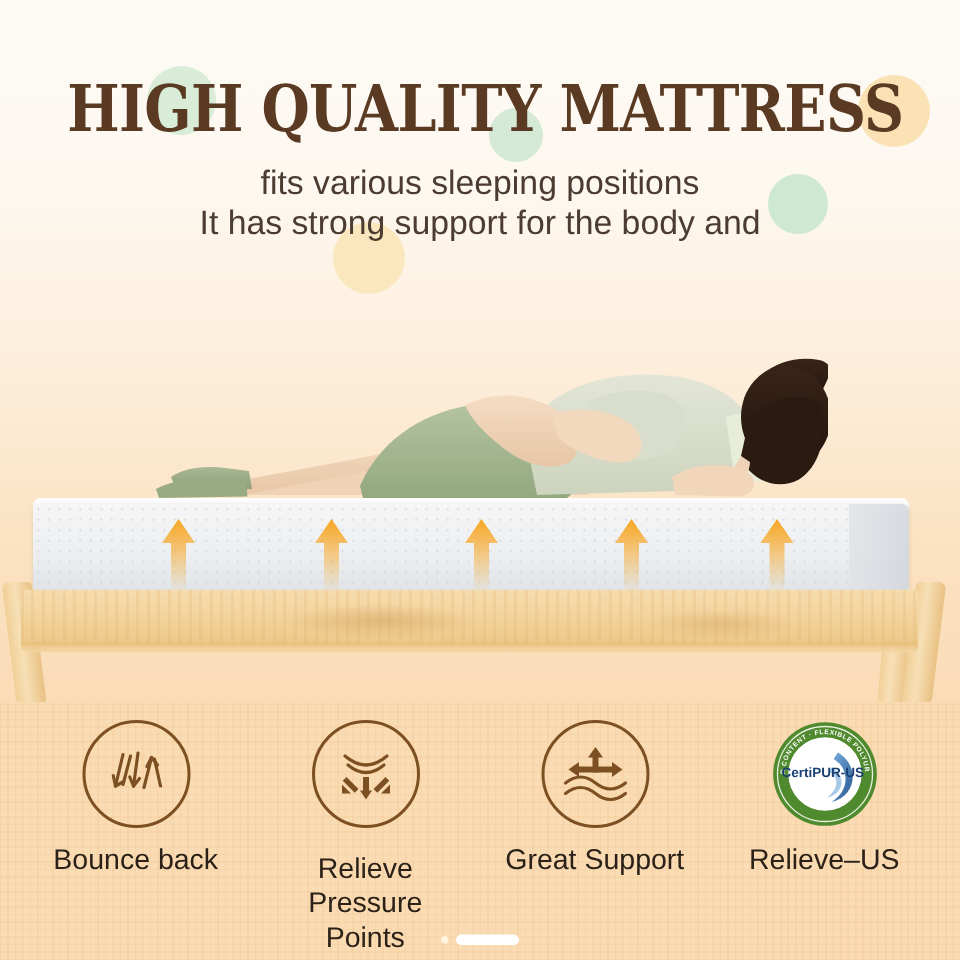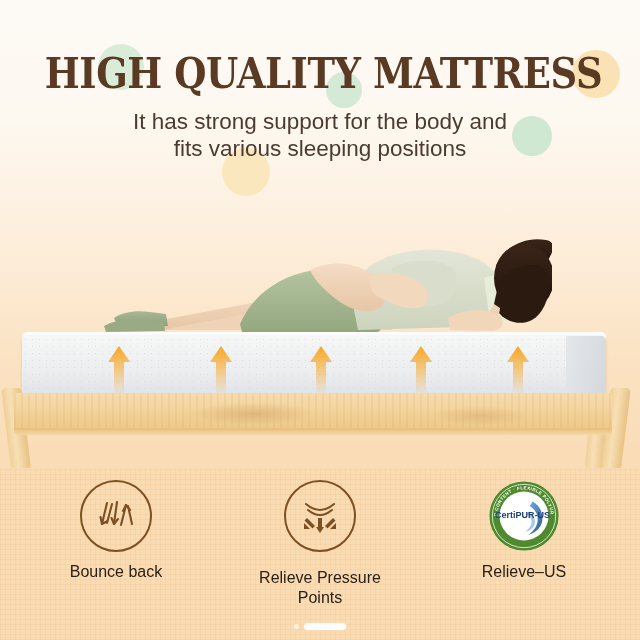--- a/index.html
+++ b/index.html
@@ -103,21 +103,21 @@
   }
   .fitem{width:140px;text-align:center;}
   .fcircle{
     width:72px;height:72px;margin:0 auto;
     border:2px solid #7d5023;border-radius:50%;
     display:flex;align-items:center;justify-content:center;
     box-sizing:border-box;
   }
   .fcircle svg{display:block;}
   .flabel{
-    margin-top:10px;font-size:16px;color:#2b2118;line-height:1.22;
+    margin-top:10px;font-size:19px;color:#2b2118;line-height:1.22;
   }
   .badge-wrap{width:72px;height:72px;margin:0 auto;}
 
   
   .pager{
     position:absolute;left:0;top:620px;width:640px;height:12px;
     display:flex;justify-content:center;align-items:center;gap:5px;
   }
   .dot{width:5px;height:5px;border-radius:50%;background:#fff6e6;opacity:.9;}
   .pill{width:42px;height:7px;border-radius:4px;background:#ffffff;}
@@ -131,22 +131,22 @@
 
     <div class="blob" style="left:98px;top:44px;width:46px;height:46px;background:#d9ecd8;"></div>
     <div class="blob" style="left:222px;top:148px;width:48px;height:48px;background:#fbe7bd;"></div>
     <div class="blob" style="left:326px;top:72px;width:36px;height:36px;background:#d4e9d6;"></div>
     <div class="blob" style="left:572px;top:50px;width:48px;height:48px;background:#fae2b4;"></div>
     <div class="blob" style="left:512px;top:116px;width:40px;height:40px;background:#cfe8d2;"></div>
 
     <div class="hdr">
       <div class="title">HIGH QUALITY MATTRESS</div>
       <div class="sub">
+        <div>fits various sleeping positions</div>
         <div>It has strong support for the body and</div>
-        <div>fits various sleeping positions</div>
       </div>
     </div>
 
     <div class="person">
       <svg viewBox="0 0 460 112" xmlns="http://www.w3.org/2000/svg">
         <defs>
           <linearGradient id="skin" x1="0" y1="0" x2="0" y2="1">
             <stop offset="0" stop-color="#f4dcc4"></stop>
               <stop offset="1" stop-color="#e7c6a6"></stop>
           </linearGradient>
@@ -274,20 +274,37 @@
               <path d="M22 37 L30 37 L26 43 Z"></path>
               <path d="M39 28 L31 36 L33.5 38.5 L41.5 30.5 Z"></path>
               <path d="M42 33 L42 39 L36 39 Z"></path>
             </g>
           </svg>
         </div>
         <div class="flabel" style="white-space:pre-line;margin-top:16px;">Relieve Pressure
 Points</div>
       </div>
 
+      <div class="fitem">
+        <div class="fcircle">
+          <svg width="54" height="54" viewBox="0 0 54 54" fill="none" stroke="#7d5023" stroke-width="2.1" stroke-linecap="round">
+            <g fill="#7d5023" stroke="none">
+              <path d="M25 14 L29 14 L29 26 L25 26 Z"></path>
+              <path d="M22 16 L32 16 L27 9 Z"></path>
+              <path d="M14 22 L14 26 L27 26 L27 22 Z"></path>
+              <path d="M16 19 L16 29 L9 24 Z"></path>
+              <path d="M27 22 L40 22 L40 26 L27 26 Z"></path>
+              <path d="M38 19 L38 29 L45 24 Z"></path>
+            </g>
+            <path d="M7 33 Q17 25 27 33 T47 33" stroke-width="2.1"></path>
+            <path d="M7 40 Q17 32 27 40 T47 40" stroke-width="2.1"></path>
+          </svg>
+        </div>
+        <div class="flabel">Great Support</div>
+      </div>
 
       <div class="fitem">
         <div class="badge-wrap">
           <svg width="72" height="72" viewBox="0 0 100 100" xmlns="http://www.w3.org/2000/svg">
             <defs>
               <path id="arcTop" d="M50,50 m-37,0 a37,37 0 1,1 74,0" fill="none"></path>
               <path id="arcBot" d="M50,50 m-31,0 a31,31 0 1,0 62,0" fill="none"></path>
               <linearGradient id="swoosh" x1="0" y1="0" x2="1" y2="1">
                 <stop offset="0" stop-color="#6fa9dc"></stop>
                   <stop offset="1" stop-color="#1d4f8c"></stop>

